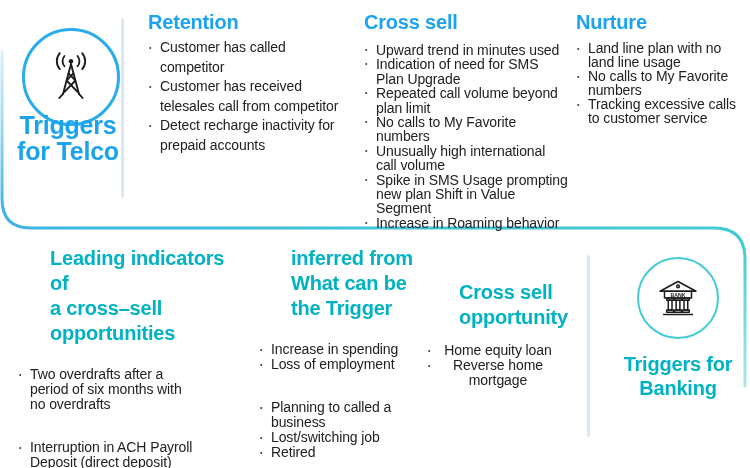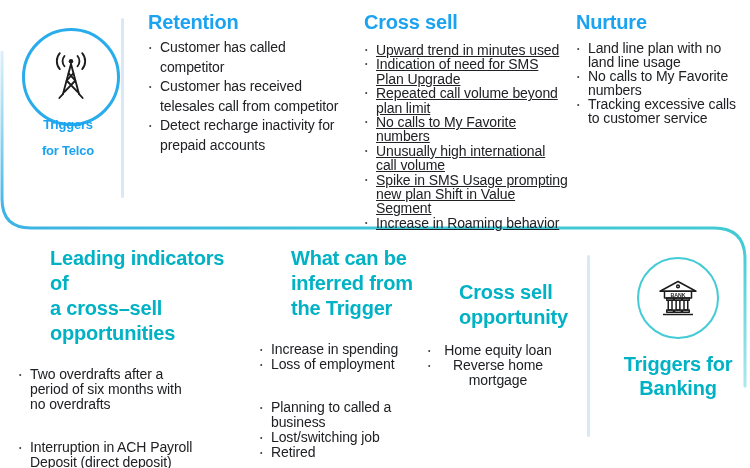--- a/index.html
+++ b/index.html
@@ -12,38 +12,38 @@
   
   .vdiv{position:absolute;width:3px;border-radius:2px;background:#d9e8f6;}
   #div-top{left:121px;top:18px;height:180px;}
   #div-bottom{left:587px;top:255px;height:182px;}
   
   .icon-circle{position:absolute;border-radius:50%;display:flex;align-items:center;justify-content:center;background:#fff;}
   #telco-circle{left:22px;top:28px;width:92px;height:92px;border:3px solid #29acec;}
   #bank-circle{left:637px;top:257px;width:78px;height:78px;border:2.5px solid #44cbd5;}
   
   .group-label{position:absolute;font-weight:700;text-align:center;letter-spacing:-0.2px;}
-  #telco-label{left:3px;top:112px;width:130px;font-size:13px;line-height:26px;color:#1ba3f0;}
+  #telco-label{left:3px;top:112px;width:130px;font-size:25px;line-height:26px;color:#1ba3f0;}
   #bank-label{left:598px;top:352px;width:160px;font-size:20px;line-height:24px;color:#00b2c4;}
   
   .col{position:absolute;}
   .col h2{margin:0;font-size:20px;line-height:24px;font-weight:700;letter-spacing:-0.2px;}
   .blue h2{color:#1ba3f0;}
   .teal h2{color:#00b2c4;margin-left:32px;}
   .col h2 .tl{display:block;font-size:20px;line-height:25px;}
   ul{margin:0;padding:0;list-style:none;font-size:14px;letter-spacing:-0.1px;}
   li{position:relative;padding-left:12px;}
   li::before{content:"\2022";position:absolute;left:1px;top:0;font-size:7px;line-height:inherit;color:#3c3c3c;}
   
   #col-retention{left:148px;top:10px;}
   #col-retention ul{margin-top:4px;width:195px;}
   #col-retention li{line-height:19.5px;}
   #col-crosssell{left:364px;top:10px;}
   #col-crosssell ul{margin-top:9px;width:205px;}
-  #col-crosssell li{line-height:14.4px;text-decoration:underline;}
+  #col-crosssell li{line-height:14.4px;}
   #col-nurture{left:576px;top:10px;}
   #col-nurture ul{margin-top:8px;width:175px;}
   #col-nurture li{line-height:13.9px;}
   
   .bcol li{line-height:15px;}
   #col-b1{left:18px;top:246px;width:216px;}
   #col-b1 .g1{margin-top:21px;width:182px;}
   #col-b1 .g2{margin-top:28px;width:182px;}
   #col-b2{left:259px;top:246px;width:165px;}
   #col-b2 .g1{margin-top:21px;width:152px;}
@@ -135,22 +135,22 @@
     <ul class="g1">
       <li>Two overdrafts after a period of six months with no overdrafts</li>
     </ul>
     <ul class="g2">
       <li>Interruption in ACH Payroll Deposit (direct deposit)</li>
     </ul>
   </div>
 
   <div id="col-b2" class="col bcol teal">
     <h2>
+      <span class="tl">inferred from</span>
       <span class="tl">What can be</span>
-      <span class="tl">inferred from</span>
       <span class="tl">the Trigger</span>
     </h2>
     <ul class="g1">
       <li>Increase in spending</li>
       <li>Loss of employment</li>
     </ul>
     <ul class="g2">
       <li>Planning to called a business</li>
       <li>Lost/switching job</li>
       <li>Retired</li>

